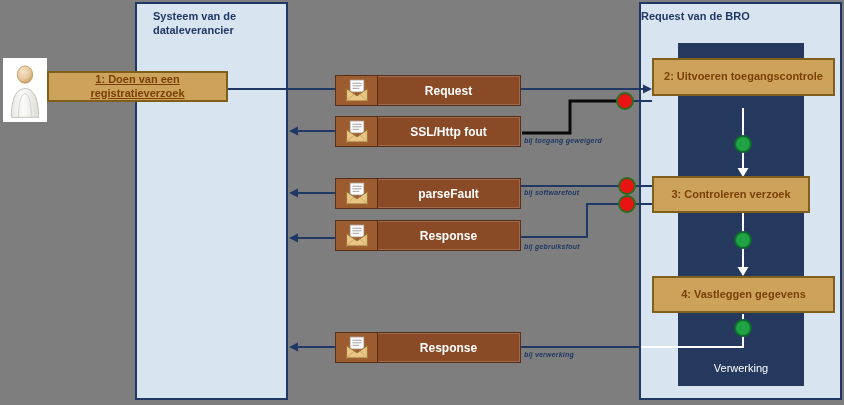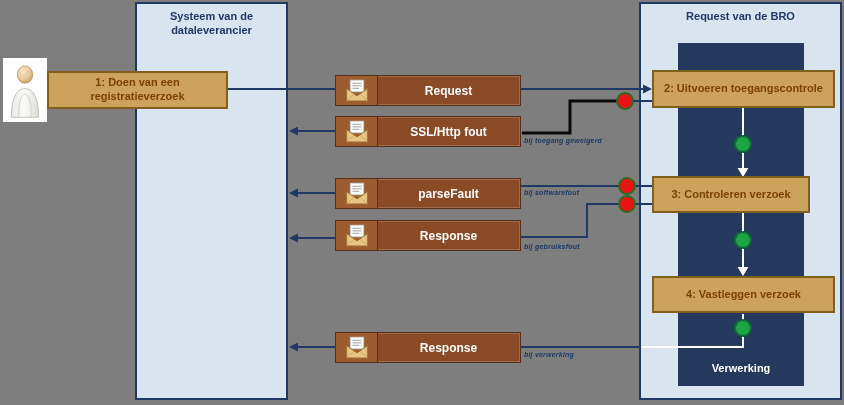--- a/index.html
+++ b/index.html
@@ -3,38 +3,38 @@
 <meta charset="utf-8">
 <style>
   html,body{margin:0;padding:0;}
   #stage{position:relative;width:844px;height:405px;background:#7e7e7e;
          font-family:"Liberation Sans",sans-serif;overflow:hidden;}
 
   .panel{position:absolute;top:2px;height:398px;background:#d9e4f1;
          border:2px solid #1f3864;box-sizing:border-box;z-index:1;}
   #panel-left{left:135px;width:153px;}
   #panel-right{left:639px;width:203px;}
-  .panel-title{color:#1f3864;font-weight:bold;font-size:11px;text-align:center;
+  .panel-title{color:#1f3864;font-weight:bold;font-size:11px;text-align:left;
                padding-top:5px;line-height:1.3;}
   #panel-left .panel-title{padding-left:16px;padding-right:16px;}
 
   #navy-rect{position:absolute;left:678px;top:43px;width:126px;height:343px;
              background:#25395e;z-index:2;}
   #verwerking{position:absolute;left:678px;top:362px;width:126px;text-align:center;
-              color:#ffffff;font-weight:bold;font-size:11px;z-index:6;}
+              color:#ffffff;font-weight:normal;font-size:11px;z-index:6;}
 
   svg.overlay{position:absolute;left:0;top:0;z-index:3;}
   svg#dots{z-index:5;}
 
   .procbox{position:absolute;background:#cda35c;border:2px solid #7f5f1b;
            box-sizing:border-box;color:#7b3f04;font-weight:bold;font-size:11px;
            display:flex;align-items:center;justify-content:center;text-align:center;
            line-height:1.25;z-index:4;}
-  #step1{left:47px;top:71px;width:181px;height:38px;padding:0 14px;}
-  #step2{left:652px;top:70px;width:183px;height:38px;}
+  #step1{left:47px;top:71px;width:181px;height:31px;padding:0 14px;text-decoration:underline;}
+  #step2{left:652px;top:58px;width:183px;height:38px;}
   #step3{left:652px;top:176px;width:158px;height:37px;}
   #step4{left:652px;top:276px;width:183px;height:37px;}
 
   .msg{position:absolute;left:335px;width:186px;height:31px;background:#8a4a26;
        border:1px solid #54301a;box-shadow:inset 0 0 0 1px rgba(255,255,255,0.18);
        box-sizing:border-box;z-index:4;}
   .msg .tile{position:absolute;left:0;top:0;bottom:0;width:41px;background:#9d5c2f;
              border-right:1px solid #54301a;display:flex;align-items:center;justify-content:center;}
   .msg .lbl{position:absolute;left:41px;right:0;top:0;bottom:0;display:flex;
             align-items:center;justify-content:center;color:#fff;font-weight:bold;font-size:12px;}
@@ -103,21 +103,21 @@
       <ellipse cx="22" cy="15" rx="8.5" ry="9.5" fill="url(#hg)" stroke="#b98c53" stroke-width="0.8"></ellipse>
       <path d="M7 62 C7 42 12 30.5 22 30.5 C32 30.5 37 42 37 62 Z" fill="url(#bg)" stroke="#bdbdb5" stroke-width="1"></path>
       <path d="M15 62 C15 46 17 38 22 36" fill="none" stroke="#d2d2ca" stroke-width="1"></path>
       <path d="M29 62 C29 46 27 38 22 36" fill="none" stroke="#d2d2ca" stroke-width="1"></path>
     </svg>
   </div>
 
   <div class="procbox" id="step1">1: Doen van een registratieverzoek</div>
   <div class="procbox" id="step2">2: Uitvoeren toegangscontrole</div>
   <div class="procbox" id="step3">3:  Controleren verzoek</div>
-  <div class="procbox" id="step4">4: Vastleggen verzoek</div>
+  <div class="procbox" id="step4">4: Vastleggen gegevens</div>
 
   <div class="msg" id="msg1">
     <div class="tile">
       <svg width="28" height="25" viewBox="0 0 31 26">
         <rect x="8" y="1.5" width="15" height="13" fill="#fdfdfd" stroke="#c0c0c0" stroke-width="0.8"></rect>
         <line x1="10.5" y1="5" x2="20.5" y2="5" stroke="#a9a9a9" stroke-width="1.2"></line>
         <line x1="10.5" y1="7.8" x2="20.5" y2="7.8" stroke="#a9a9a9" stroke-width="1.2"></line>
         <line x1="10.5" y1="10.6" x2="18" y2="10.6" stroke="#a9a9a9" stroke-width="1.2"></line>
         <polygon points="4,11 15.5,19 27,11 27,24.5 4,24.5" fill="#e9c685" stroke="#9a7233" stroke-width="1" stroke-linejoin="round"></polygon>
         <path d="M4,24.5 L12.5,16.8 M27,24.5 L18.5,16.8" stroke="#cfa55d" stroke-width="1" fill="none"></path>

